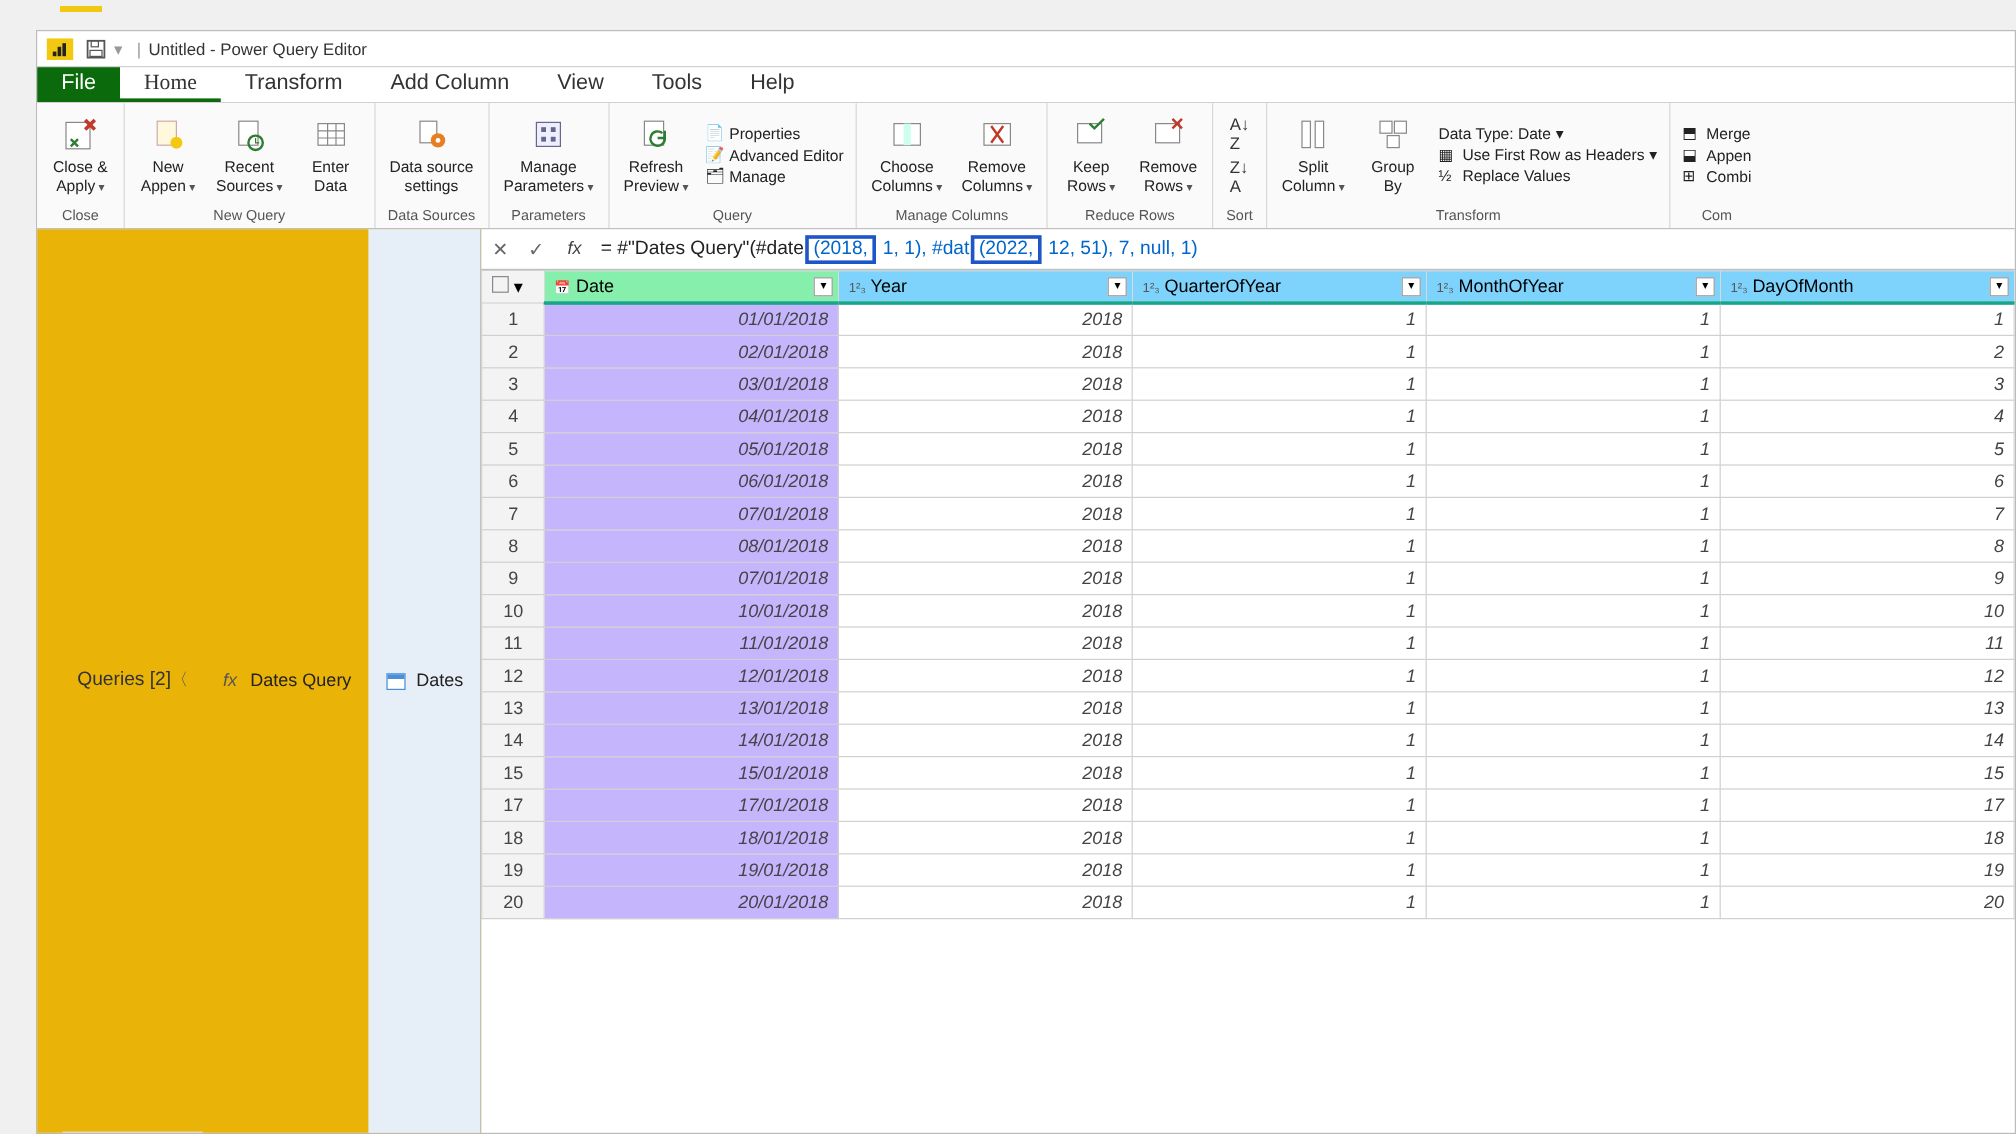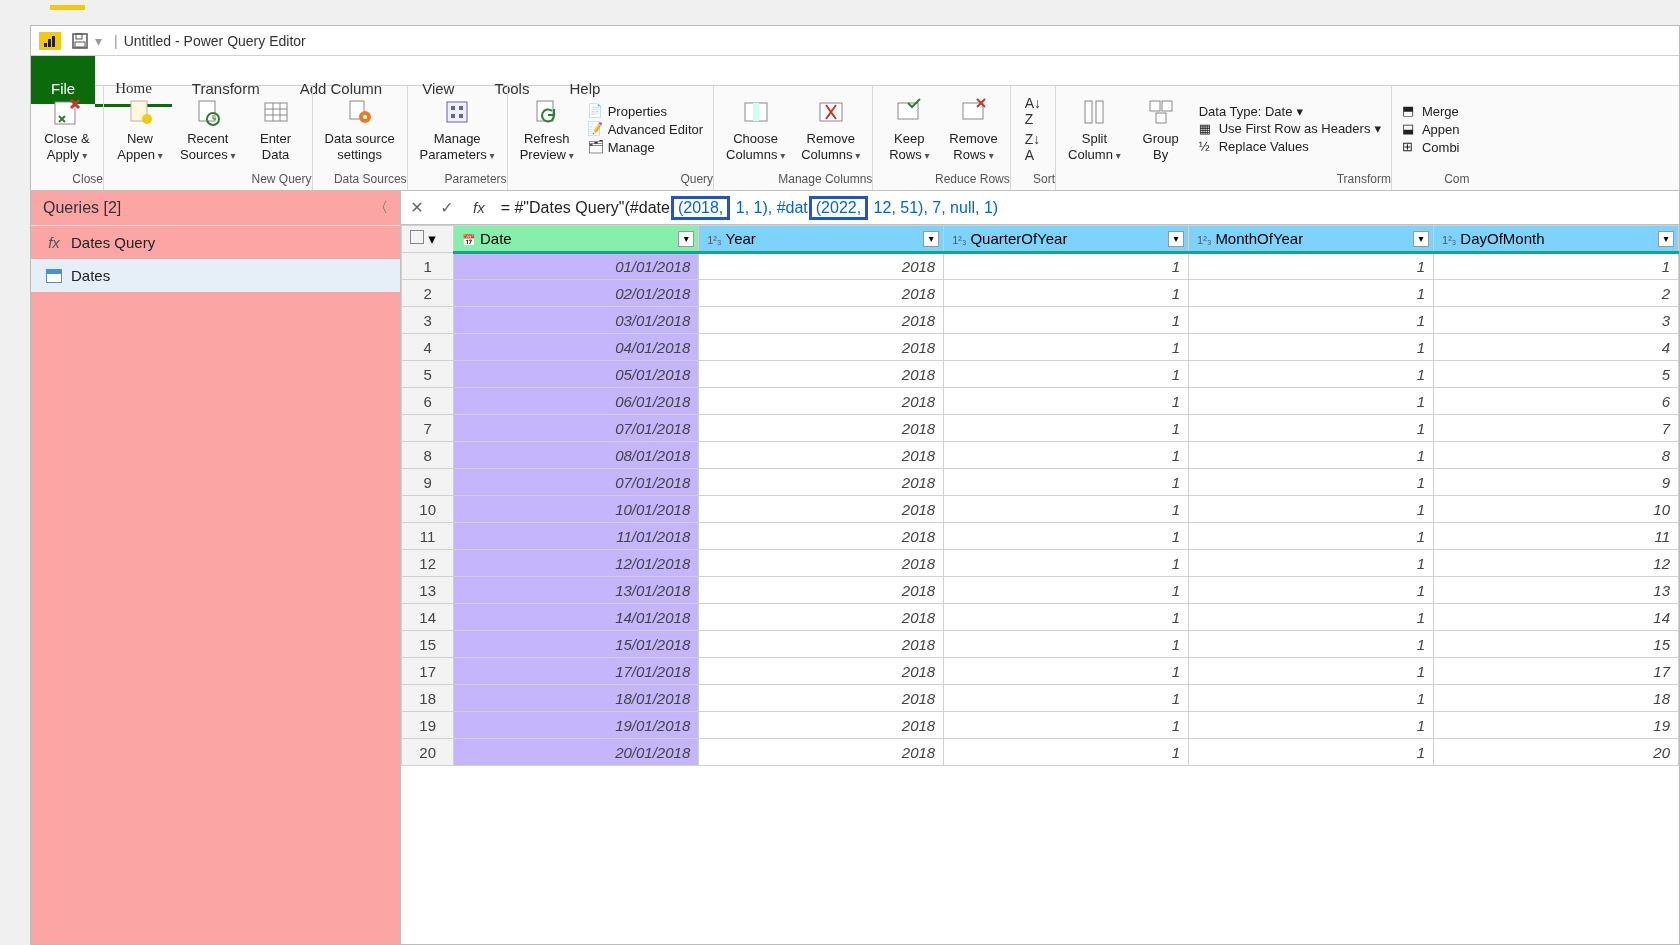--- a/index.html
+++ b/index.html
@@ -10,43 +10,43 @@
   
   .accent { position: absolute; left: 50px; top: 5px; width: 35px; height: 5px; background: #f2c811; }
   
   
   .titlebar { height: 30px; display: flex; align-items: center; border-bottom: 1px solid #d0d0d0; padding-left: 8px; font-size: 14px; color: #333; }
   .titlebar .app-icon { width: 22px; height: 18px; background: #f2c811; margin-right: 10px; font-size: 11px; font-weight: bold; text-align: center; display:flex; align-items:center; justify-content:center;}
   .titlebar .sep { color: #999; margin: 0 6px; }
   
   
   .menubar { height: 30px; display: flex; align-items: stretch; border-bottom: 1px solid #d0d0d0; }
-  .menu-item { padding: 24px 20px; font-size: 15px; color: #333; cursor: pointer; }
+  .menu-item { padding: 2px 20px; font-size: 18px; color: #333; cursor: pointer; }
   .menu-item.file { background: #0b6a0b; color: #fff; }
   .menu-item.active { border-bottom: 3px solid #0b6a0b; font-weight: 400; font-family: Liberation Serif, serif; }
   
   
   .ribbon { height: 105px; display: flex; border-bottom: 1px solid #c0c0c0; background: #fafafa; }
   .group { border-right: 1px solid #d8d8d8; display: flex; flex-direction: column; }
   .group-body { flex: 1; display: flex; align-items: center; padding: 2px 6px 0 6px; gap: 4px; }
-  .group-label { text-align: right; font-size: 12px; color: #555; padding: 2px 0 4px 0; }
+  .group-label { text-align: center; font-size: 12px; color: #555; padding: 2px 0 4px 0; }
   .rbtn { display: flex; flex-direction: column; align-items: center; justify-content: flex-start; padding: 4px 6px; font-size: 13px; color: #222; cursor: pointer; min-width: 60px; text-align:center; line-height:1.2;}
   .rbtn .ico { width: 34px; height: 34px; margin-bottom: 2px; display:flex; align-items:center; justify-content:center; }
   .rbtn .caret::after{content:" ▾"; font-size:10px; color:#555;}
   .mini-list { display:flex; flex-direction:column; justify-content:center; gap:2px; font-size:13px; color:#222; padding: 0 4px;}
   .mini-item{display:flex; align-items:center; gap:4px; white-space:nowrap; cursor:pointer;}
   .mini-item .mico{width:16px;height:16px;display:inline-block;}
   .sort-col{display:flex; flex-direction:column; justify-content:center; gap:4px; padding:0 8px;}
   .sort-btn{font-size:14px; color:#333; cursor:pointer;}
   
   
   .main { display:flex; height: calc(100% - 165px); }
   
   
-  .queries { width: 370px; border-right: 1px solid #c0c0c0; background: #fca5a5; display:flex; flex-direction:column;}
+  .queries { width: 370px; border-right: 1px solid #c0c0c0; background: #eab308; display:flex; flex-direction:row;justify-content:flex-end;}
   .queries-head { display:flex; justify-content:space-between; align-items:center; padding: 8px 12px; font-size:16px; color:#333; border-bottom: 1px solid #e0e0e0;}
   .collapse{font-size:14px;color:#555;cursor:pointer;}
   .q-item{display:flex; align-items:center; gap:8px; padding:8px 14px; font-size:15px; color:#222; cursor:pointer;}
   .q-item.fn .qico{font-style:italic; font-size:15px; color:#555;}
   .q-item.sel{background:#e6eef7;}
   .qico{width:18px; height:16px; display:inline-flex; align-items:center; justify-content:center;}
   .tbl-ico{width:16px;height:14px;border:1px solid #4a90d9; background:linear-gradient(#4a90d9 4px,#fff 4px);}
   
   
   .content { flex:1; display:flex; flex-direction:column; }

